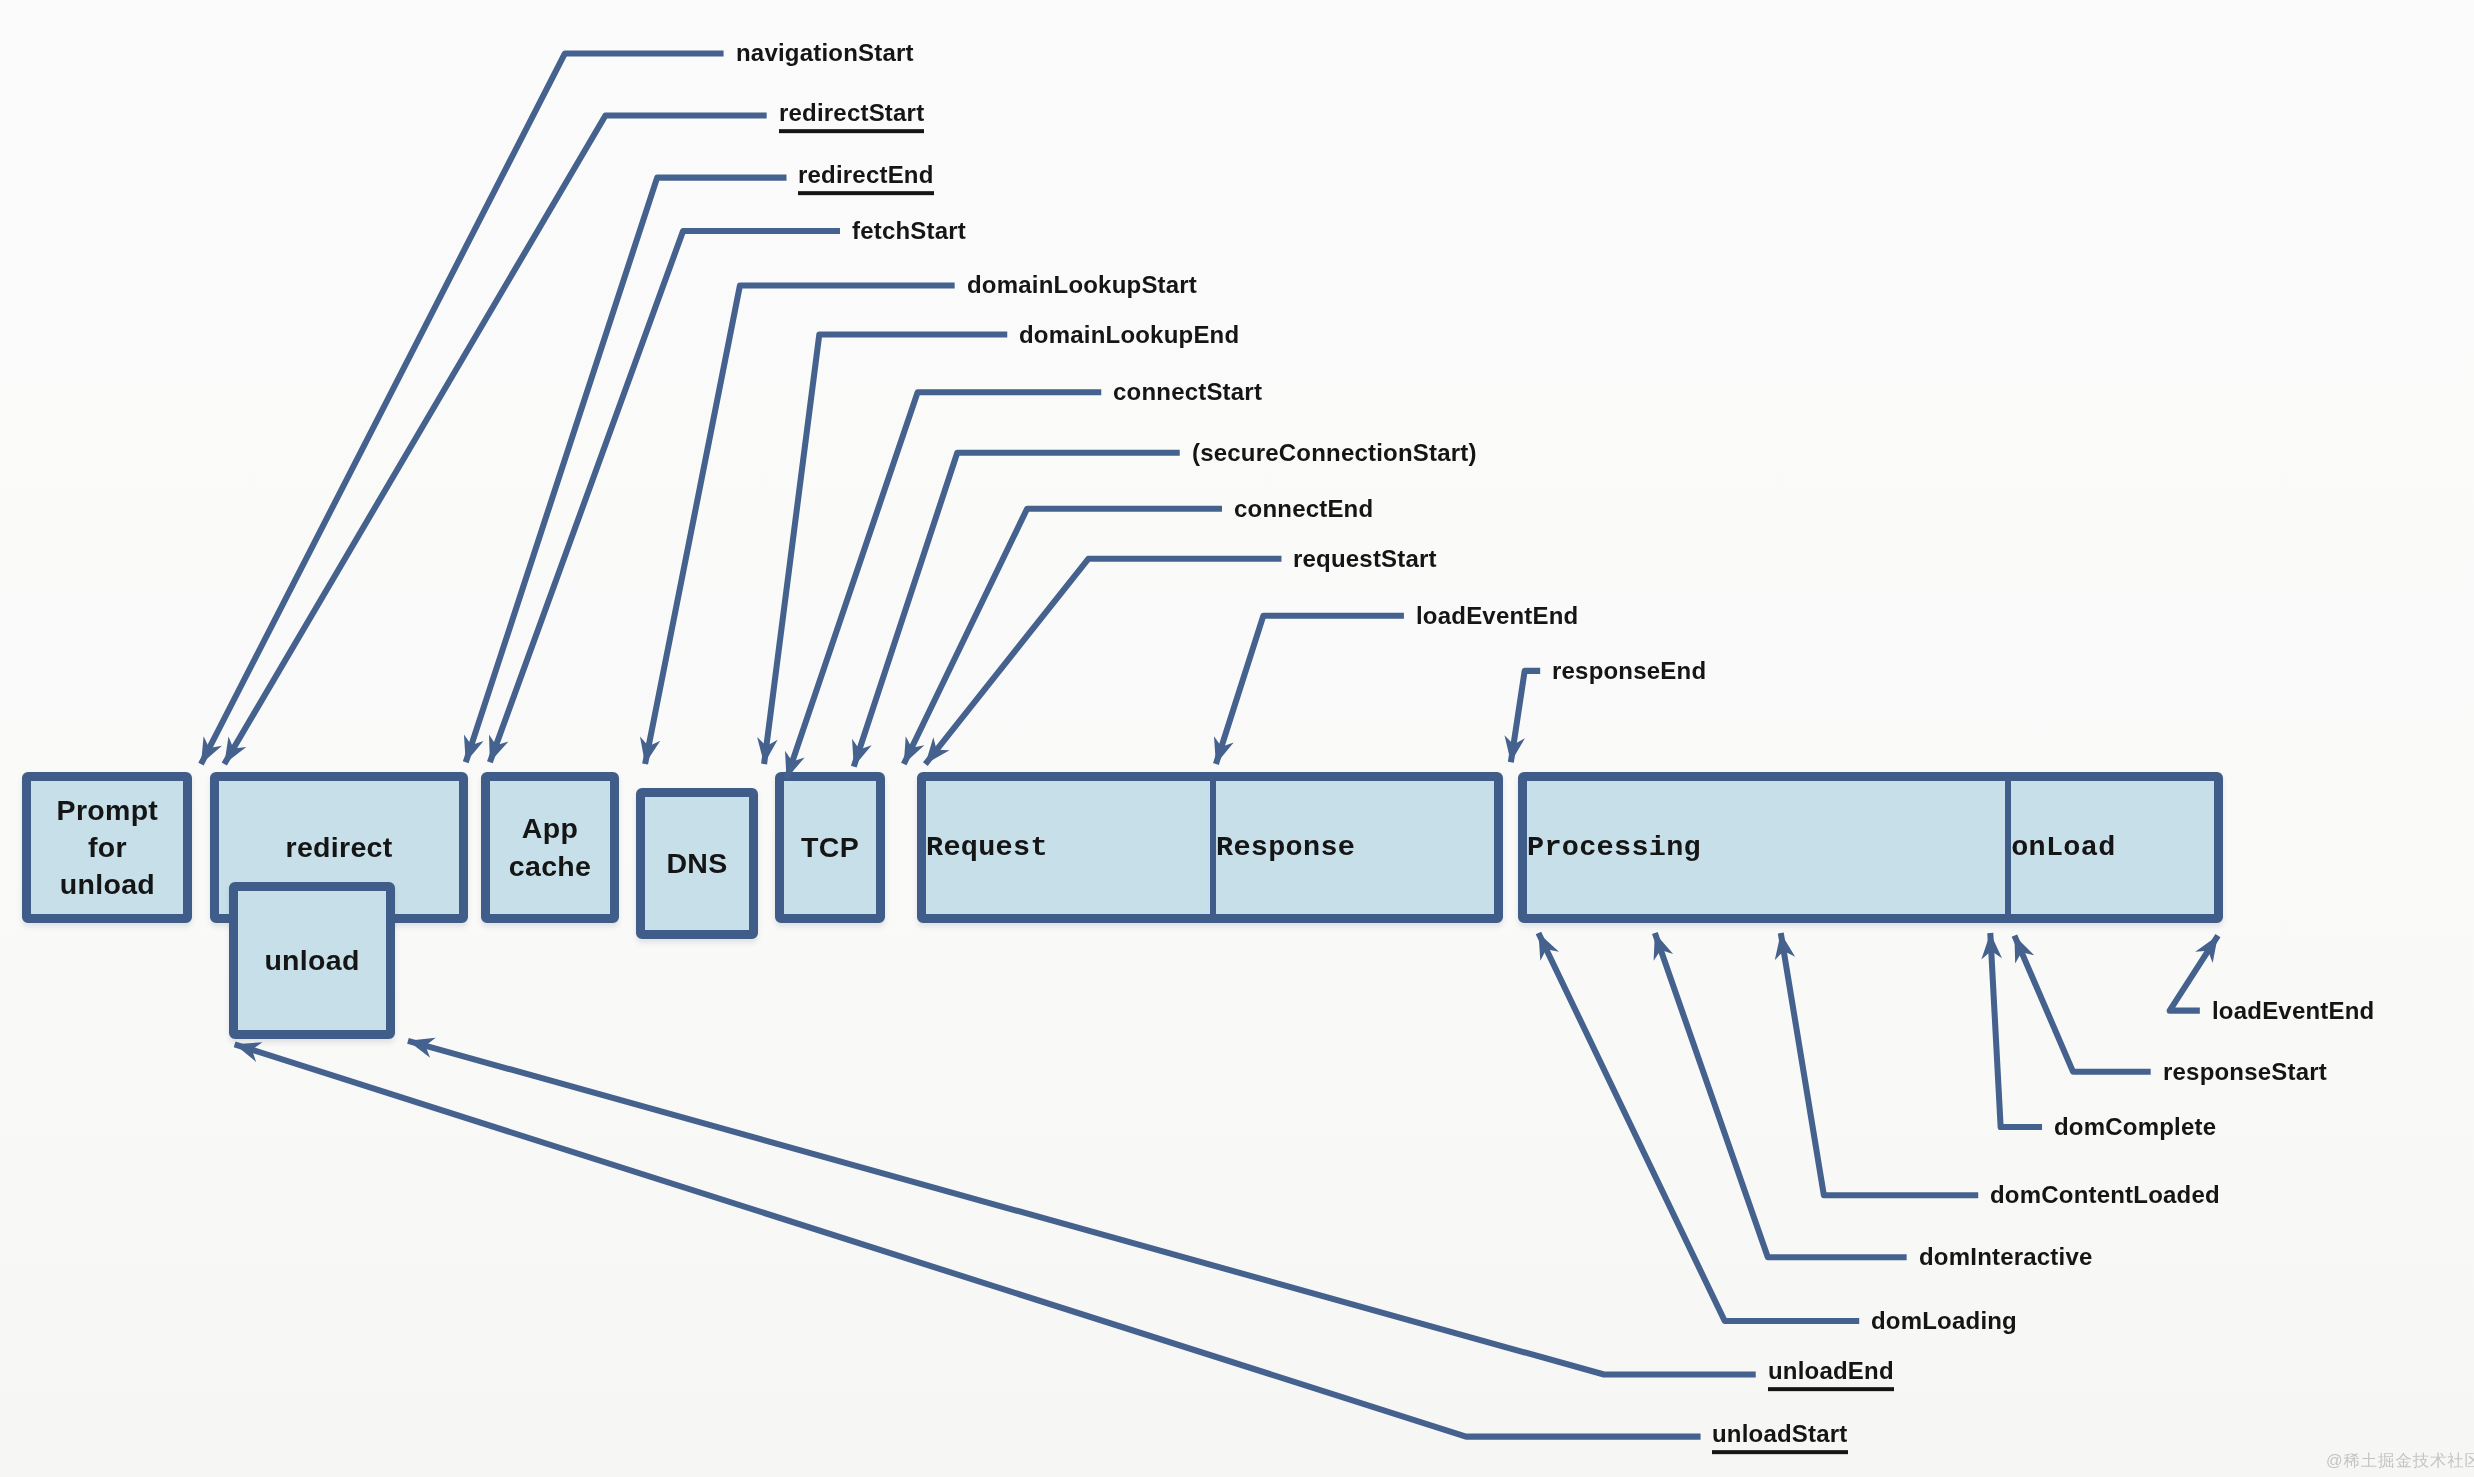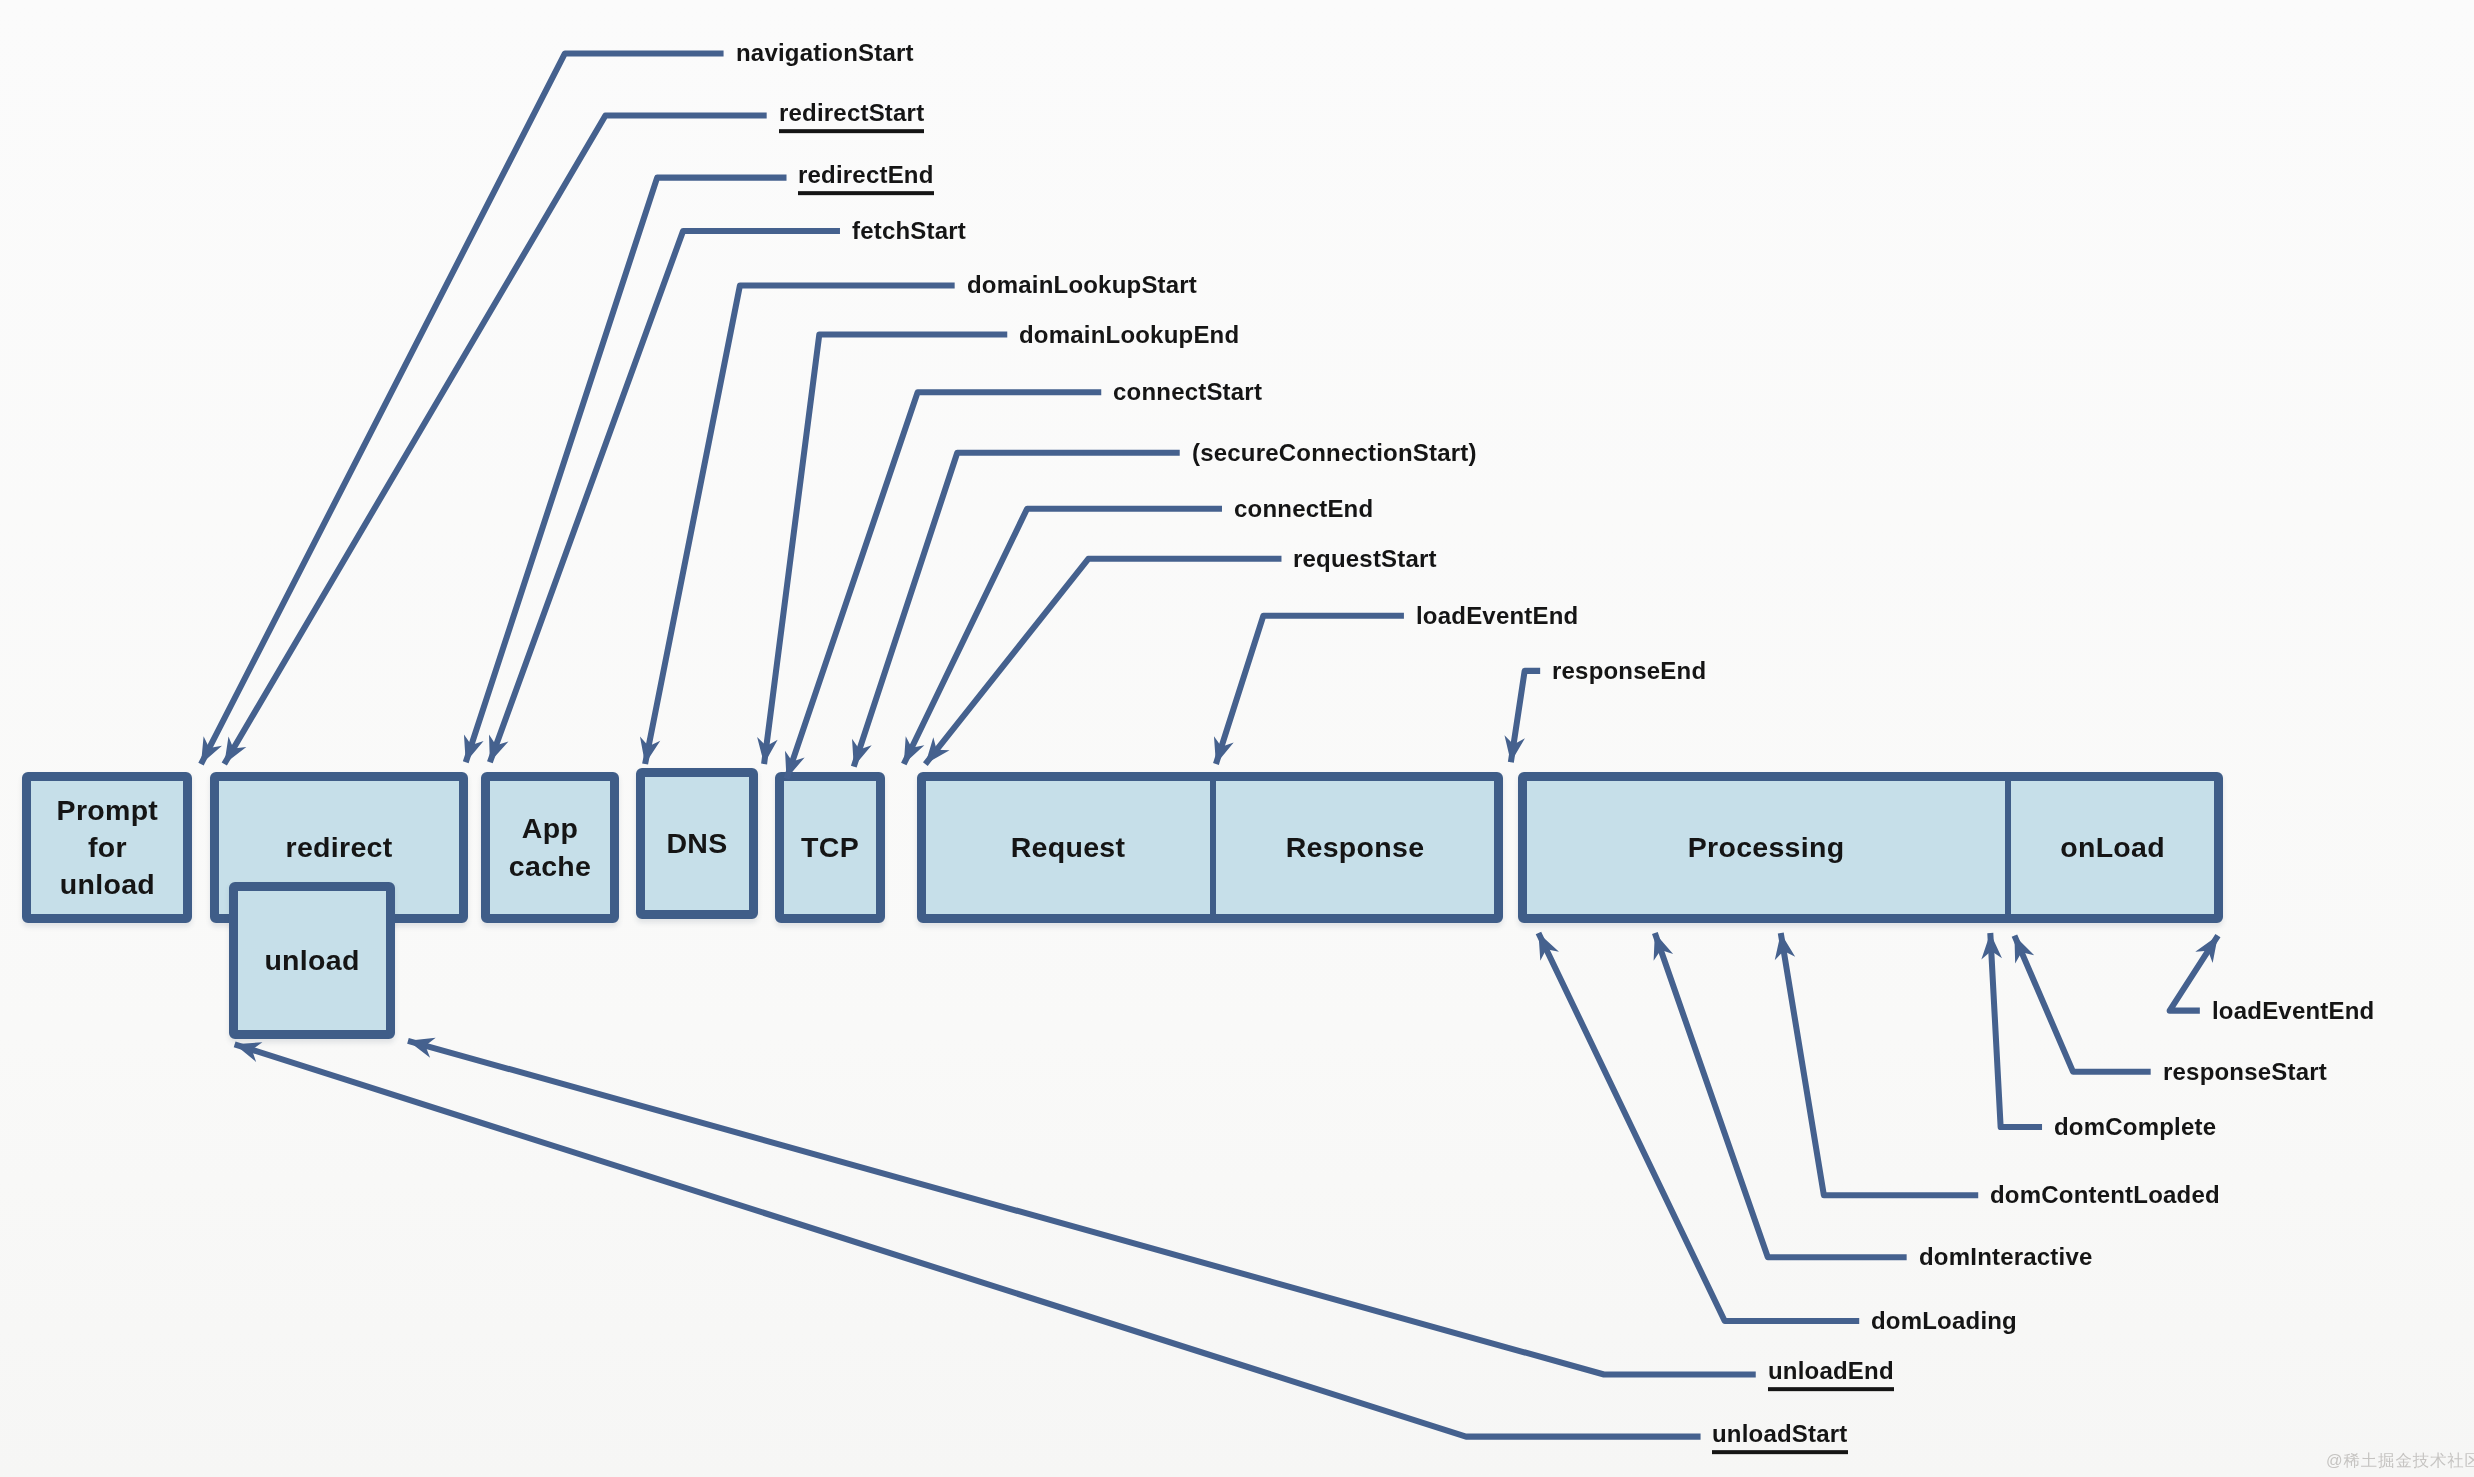--- a/index.html
+++ b/index.html
@@ -22,21 +22,21 @@
     border:9.5px solid var(--box-border);
     border-radius:6px;
     display:flex;align-items:center;justify-content:center;
     box-shadow:0 3.4px 5.2px rgba(60,75,100,.12);
   }
   .box .lbl{
     font-weight:bold;font-size:28.5px;line-height:1.3;color:var(--ink);
     text-align:center;letter-spacing:0.3px;
   }
   .box.compound{justify-content:stretch;align-items:stretch;padding:0;}
-  .compound .cell{display:flex;align-items:center;justify-content:center;box-sizing:border-box;}
+  .compound .cell{display:flex;align-items:center;box-sizing:border-box;font-family:Liberation Mono, monospace;}
   .compound .cell + .cell{border-left:6px solid var(--box-border);}
   .wires{position:absolute;left:0;top:0;z-index:5;}
   .wires polyline{fill:none;stroke:var(--wire);stroke-width:7;stroke-linejoin:round;}
   .evt{
     position:absolute;z-index:6;transform:translateY(-50%);
     font-weight:bold;font-size:24px;color:var(--ink);
     white-space:nowrap;letter-spacing:0.2px;
   }
   .evt.u{border-bottom:4.3px solid var(--ink);padding-bottom:1.7px;}
   .watermark{
@@ -54,21 +54,21 @@
   </div>
 
   <div class="box" style="left:210px;top:772px;width:258px;height:151px">
     <span class="lbl">redirect</span>
   </div>
 
   <div class="box" style="left:481px;top:772px;width:138px;height:151px">
     <span class="lbl" style="padding:0 4px">App cache</span>
   </div>
 
-  <div class="box" style="left:636px;top:768px;width:122px;height:151px">
+  <div class="box" style="left:636px;top:788px;width:122px;height:151px">
     <span class="lbl">DNS</span>
   </div>
 
   <div class="box" style="left:775px;top:772px;width:110px;height:151px">
     <span class="lbl">TCP</span>
   </div>
 
   <div class="box compound" style="left:917px;top:772px;width:586px;height:151px">
     <div class="cell" style="flex:0 0 50%">
       <span class="lbl">Request</span>

